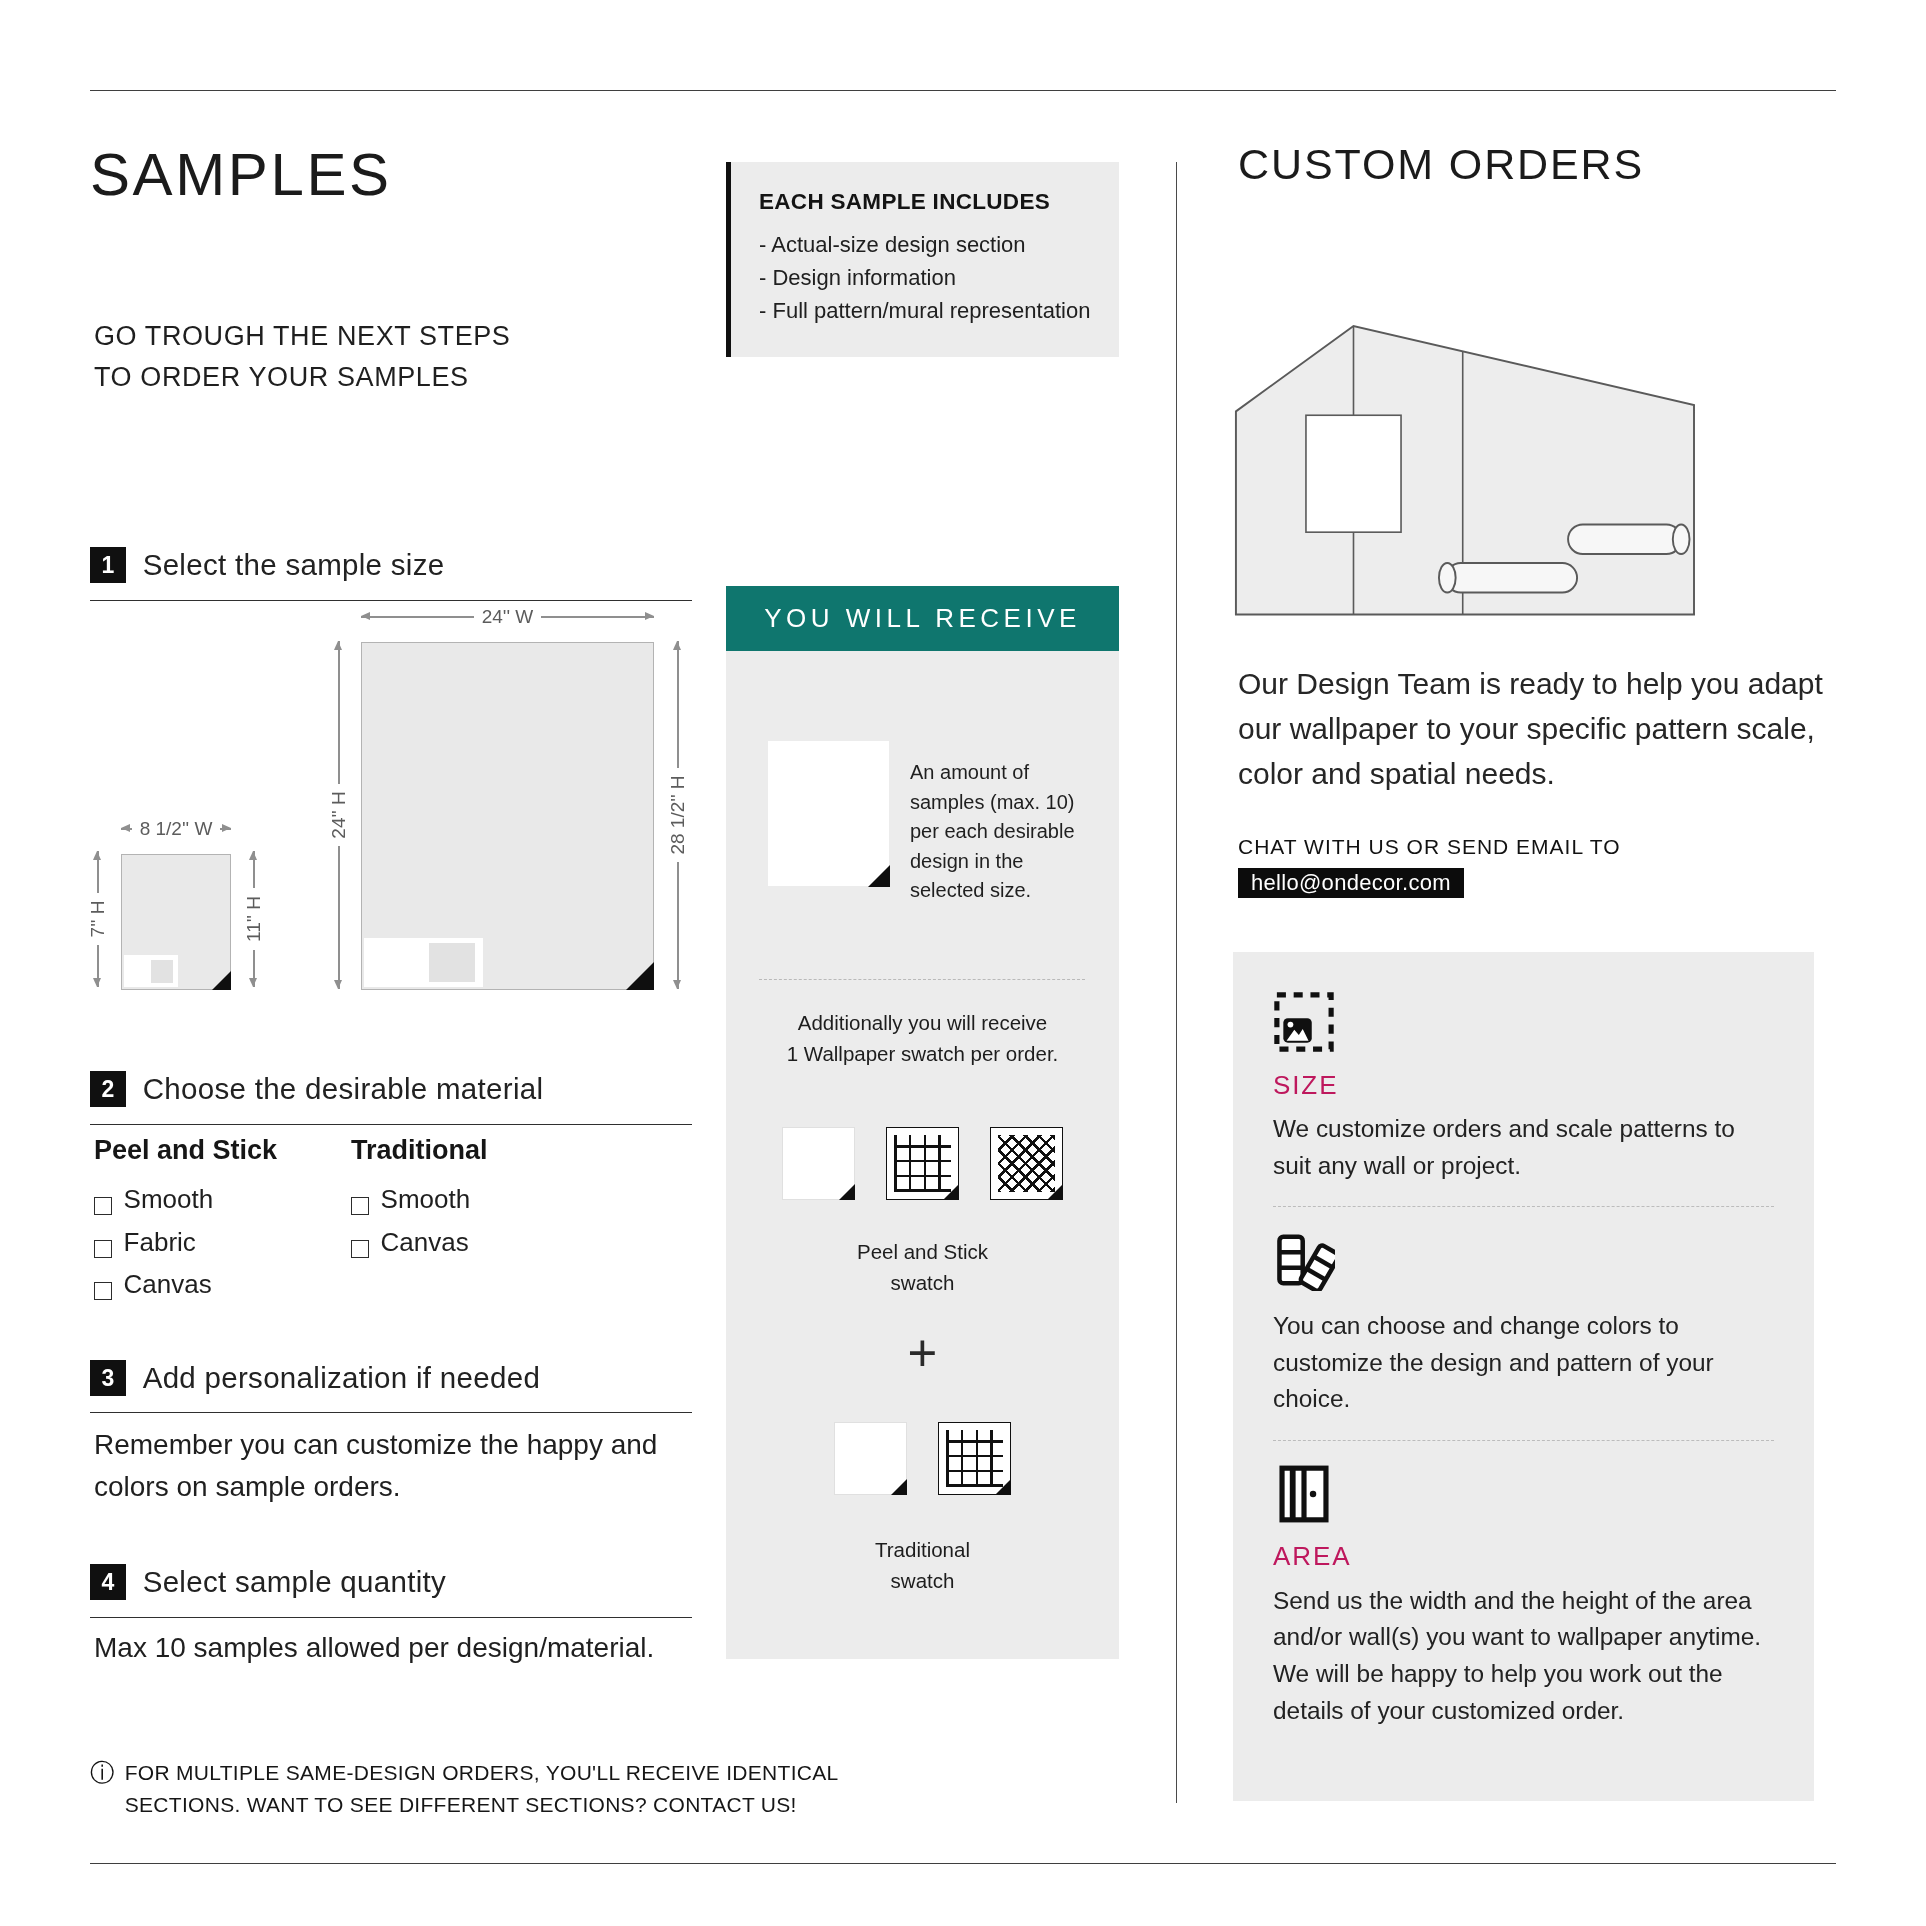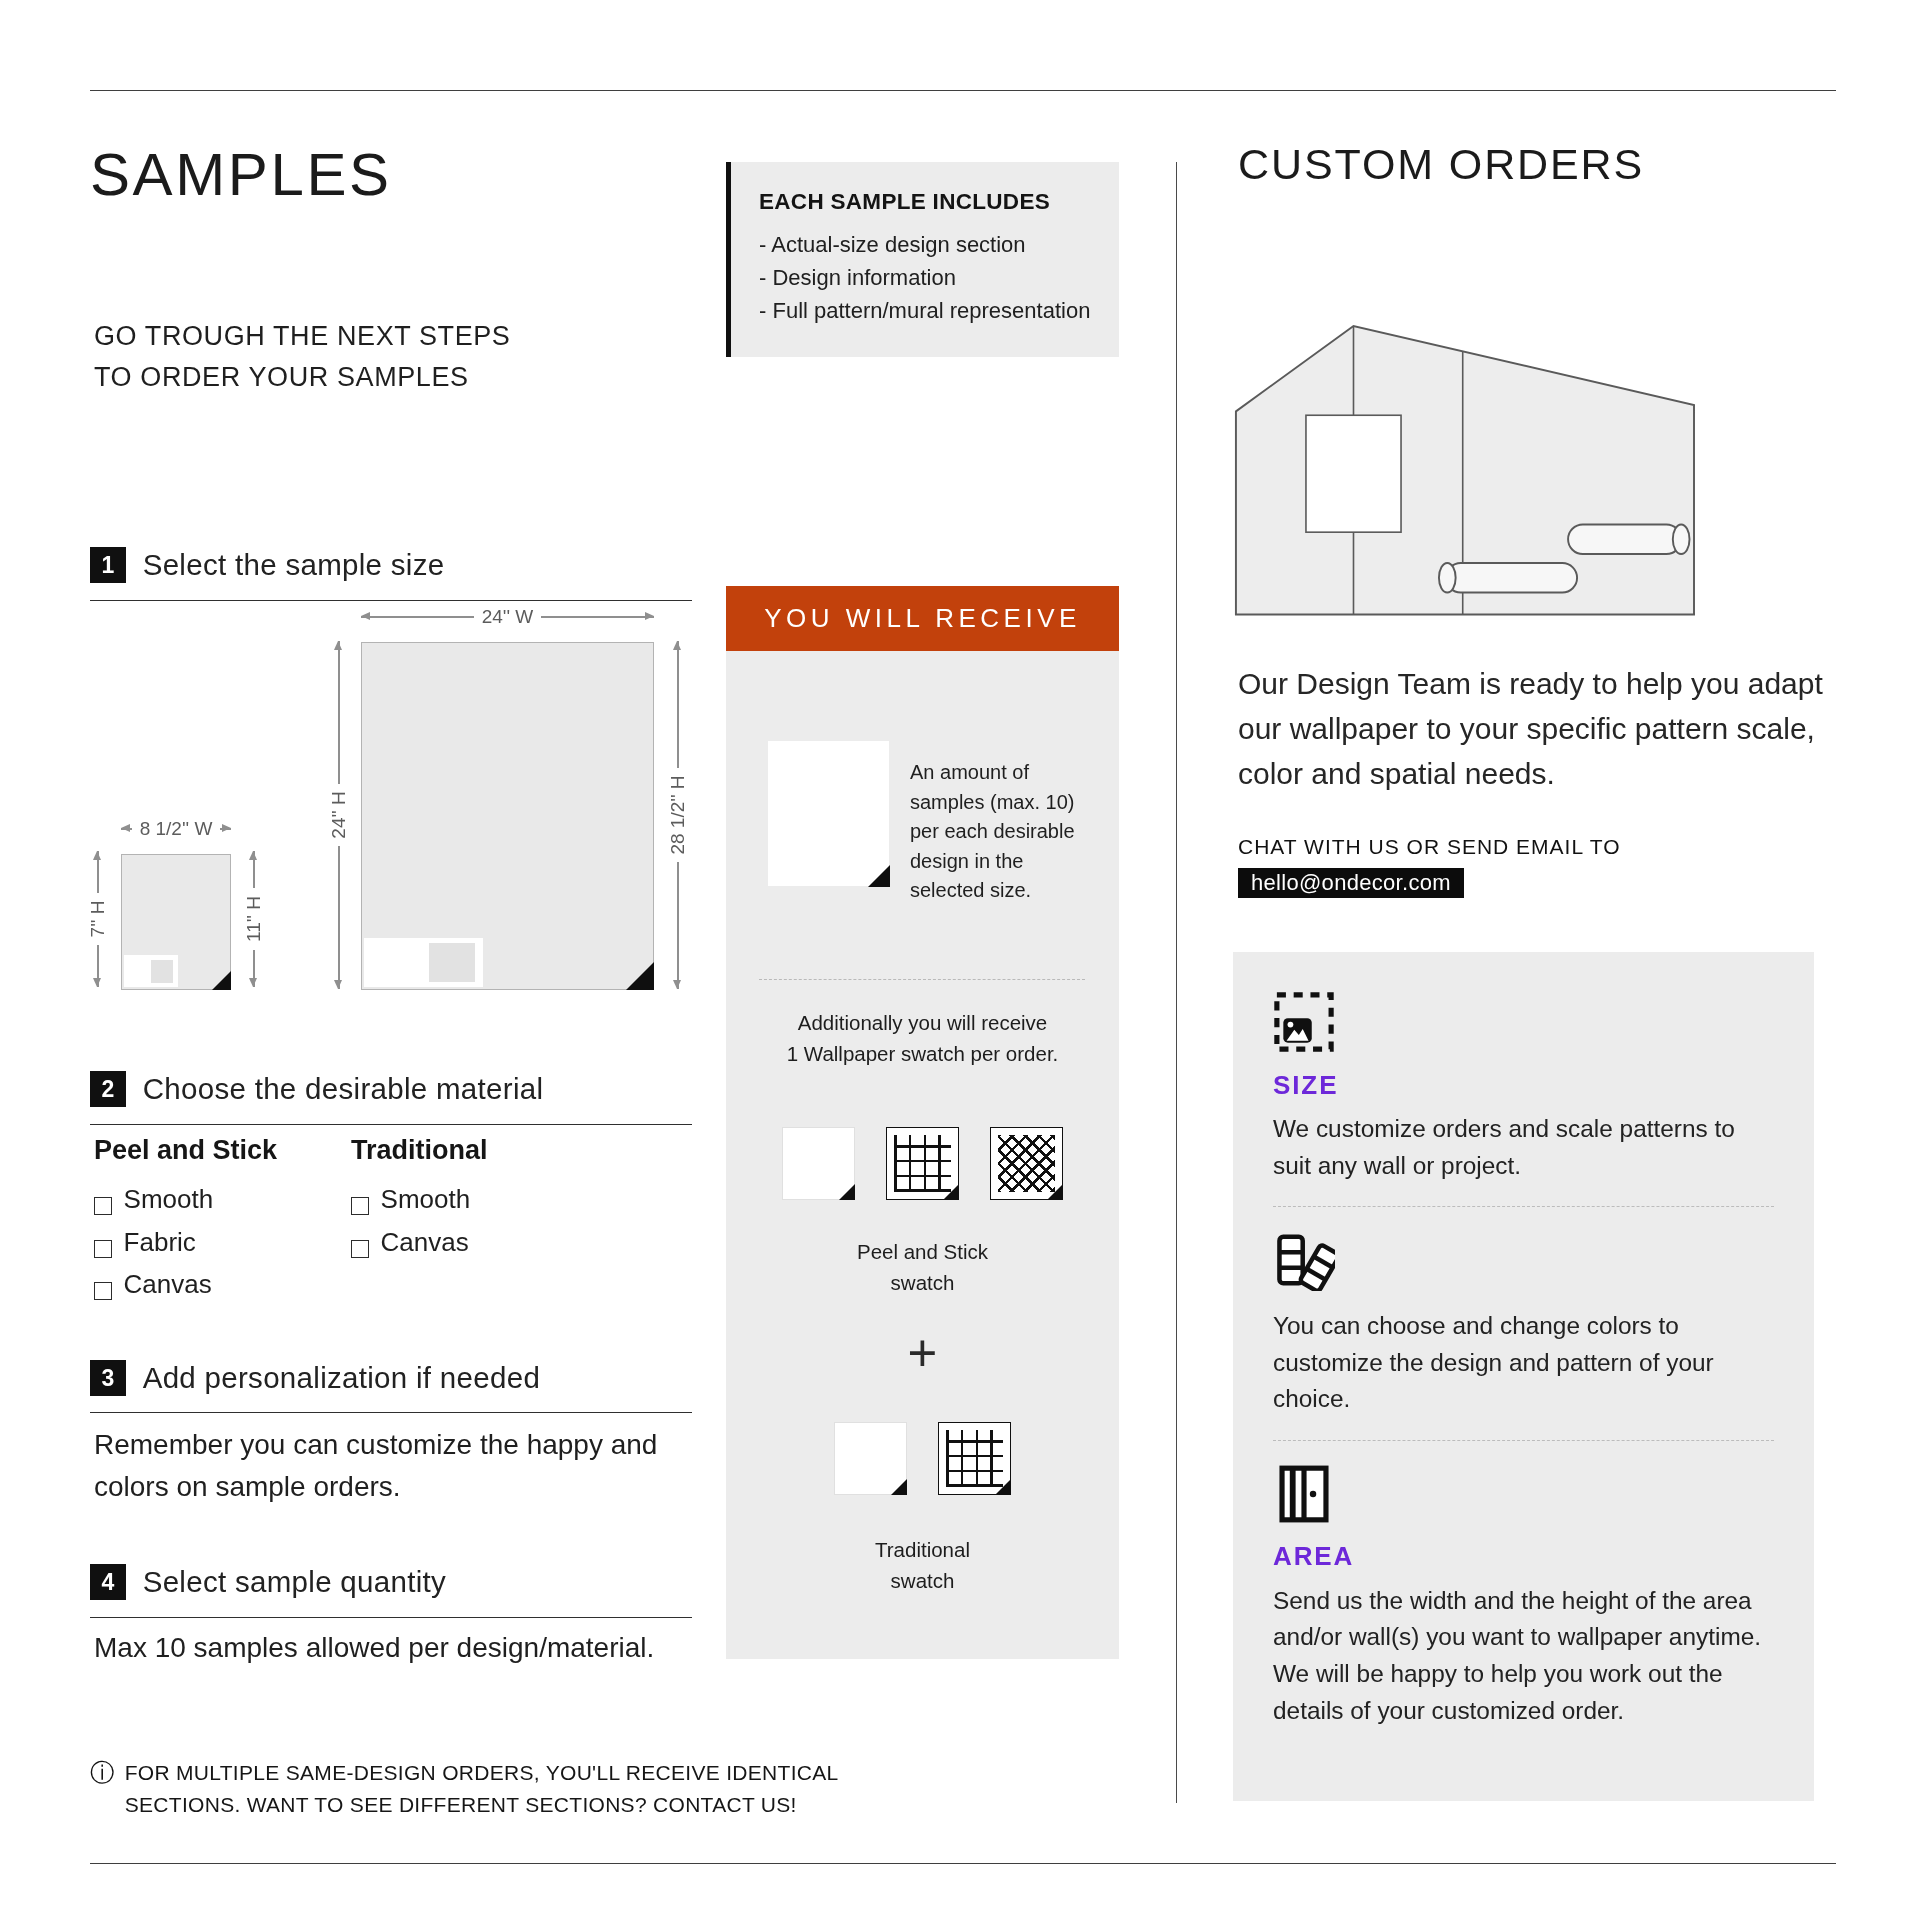--- a/index.html
+++ b/index.html
@@ -44,42 +44,42 @@
 
 .paratext{position:absolute;font-size:28px;line-height:1.5;color:#1f1f1f}
 
 
 .footnote{position:absolute;display:flex;gap:10.3px;align-items:flex-start}
 .info-glyph{font-size:24.4px;line-height:1.3;color:#111}
 .footnote .txt{font-size:21px;line-height:1.5;white-space:pre-line;color:#161616;letter-spacing:0.3px}
 
 
 .receive{position:absolute;left:726px;top:586px;width:393px;height:1073px;background:#ececec}
-.receive .hdr{height:65px;background:#c2410c;color:#fff;display:flex;align-items:center;justify-content:center;font-size:26px;letter-spacing:4.5px;white-space:nowrap}
+.receive .hdr{height:65px;background:#0f766e;color:#fff;display:flex;align-items:center;justify-content:center;font-size:26px;letter-spacing:4.5px;white-space:nowrap}
 .sheet{position:absolute;left:42px;top:155px;width:121px;height:145px;background:#fff}
 .receive .amt{position:absolute;left:184px;top:172px;width:187px;font-size:20px;line-height:1.48;color:#1f1f1f}
 .dashed{position:absolute;border-top:1.9px dashed #b9b9b9}
 .centertext{position:absolute;width:100%;text-align:center;font-size:20.5px;line-height:1.5;white-space:pre-line;color:#1d1d1d}
 .swrow{position:absolute;width:100%;display:flex;justify-content:center;align-items:flex-end;gap:31px}
 .swatch{width:73px;height:73px;background:#fff;position:relative}
 .swatch.plain{border:1.3px solid #e0e0e0}
 .swatch.bordered{border:1.9px solid #101010}
 .pat{position:absolute;inset:7px}
 .pat.grid{background-image:repeating-linear-gradient(0deg,#101010 0 2.6px,transparent 2.6px 14.8px),repeating-linear-gradient(90deg,#101010 0 2.6px,transparent 2.6px 14.8px)}
 .pat.cross{background-image:repeating-linear-gradient(45deg,#101010 0 2.6px,transparent 2.6px 9.6px),repeating-linear-gradient(135deg,#101010 0 2.6px,transparent 2.6px 9.6px)}
 .plus{position:absolute;width:100%;text-align:center;font-size:51px;font-weight:300;color:#2a2a2a}
 
 
 .housewrap{position:absolute;left:1234px;top:324px;width:469px;height:302px}
 .custom-intro{position:absolute;left:1238px;top:661px;width:604px;font-size:30px;line-height:1.5;color:#262626}
 .chatlabel{position:absolute;left:1238px;top:835px;font-size:21px;letter-spacing:1px;color:#121212}
 .emailbadge{position:absolute;left:1238px;top:868px;background:#0c0c0c;color:#fff;font-size:22px;padding:2px 13px;letter-spacing:0.3px;display:inline-block;cursor:pointer}
 .features{position:absolute;left:1233px;top:952px;width:581px;height:849px;background:#ececec;padding:39px 40px;overflow:hidden}
 .feat .ic{display:block;margin-bottom:16.7px;height:62px}
-.feat h4{font-size:26px;font-weight:700;letter-spacing:1.9px;color:#6d28d9;margin-bottom:10.3px}
+.feat h4{font-size:26px;font-weight:400;letter-spacing:1.9px;color:#be185d;margin-bottom:10.3px}
 .feat p{font-size:24.4px;line-height:1.5;color:#222}
 .fdiv{border-top:1.9px dashed #bcbcbc;margin:22px 0}
 </style>
 </head>
 <body>
 
 <div class="rule" style="left:90px;top:90px;width:1746px"></div>
 <div class="rule" style="left:90px;top:1863px;width:1746px"></div>
 <div class="vrule" style="left:1176px;top:162px;height:1641px"></div>
 

